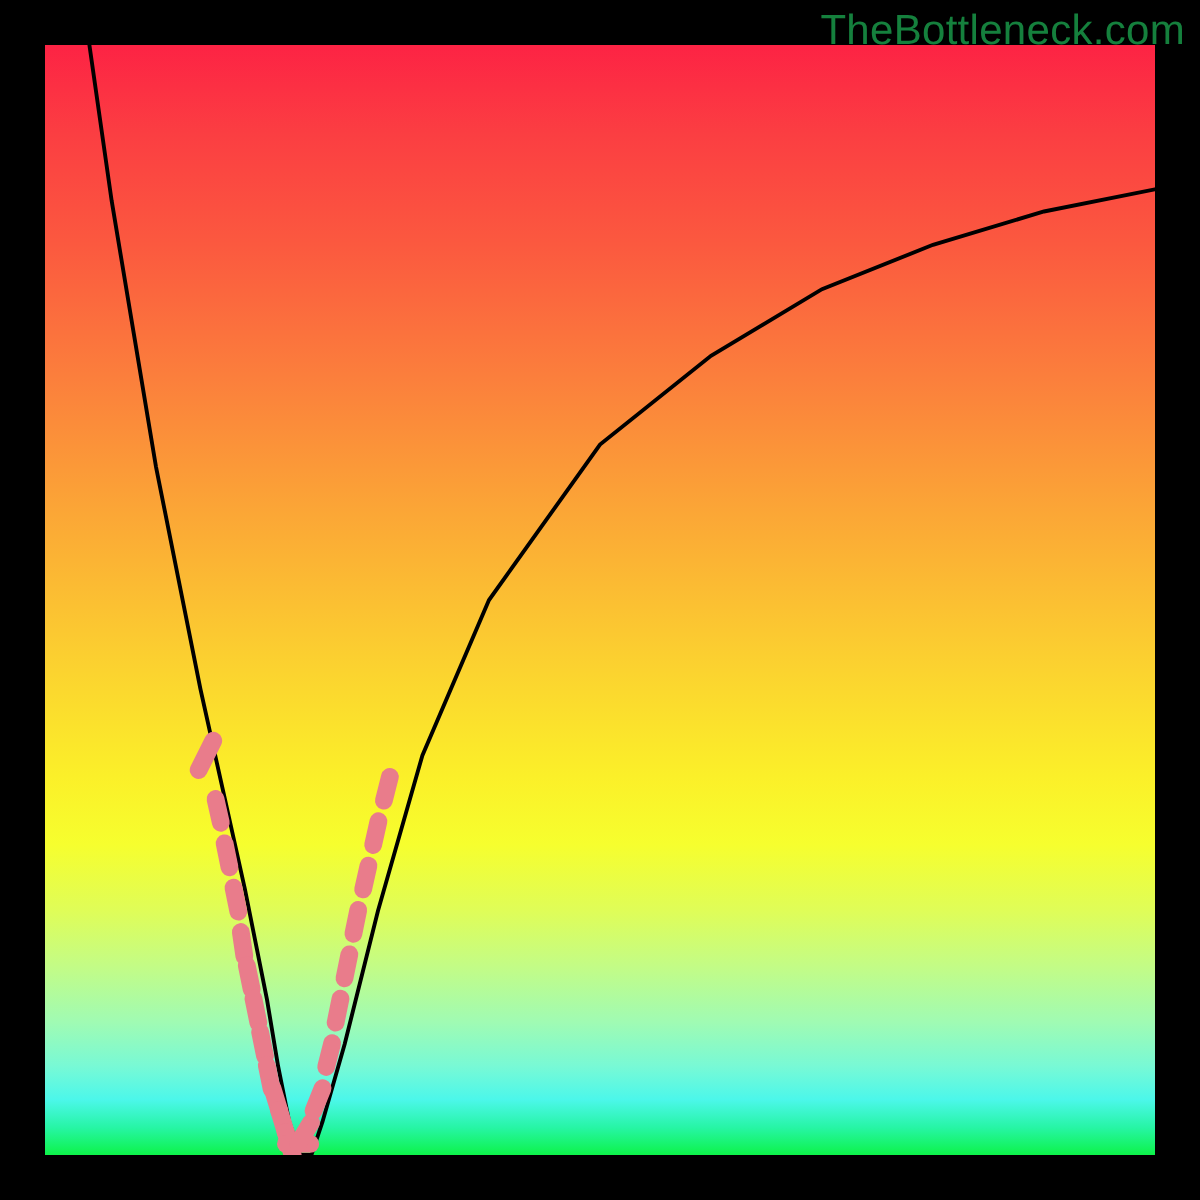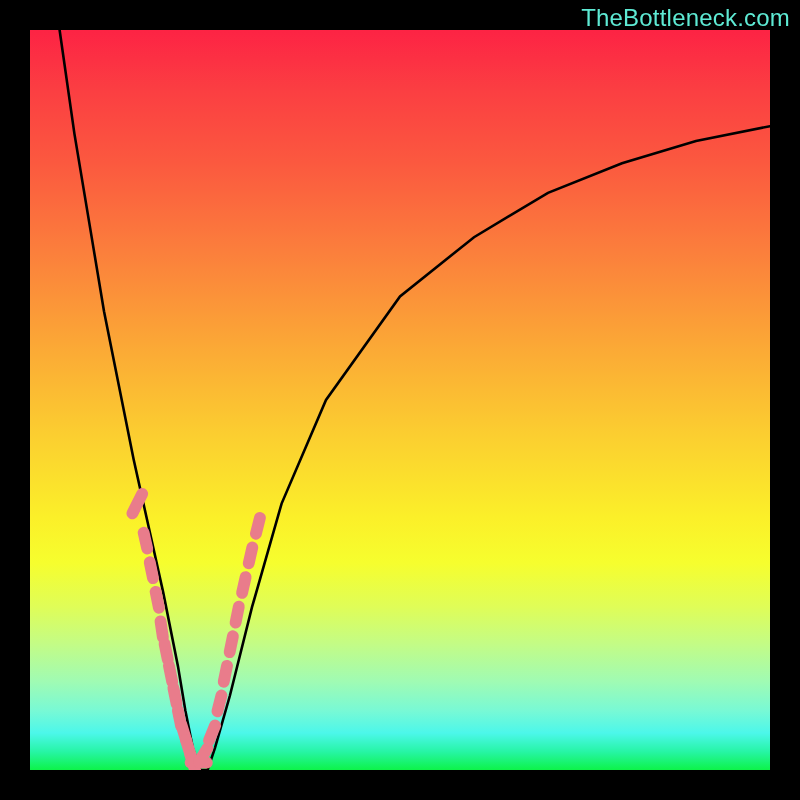--- a/index.html
+++ b/index.html
@@ -48,22 +48,22 @@
     left: 0;
     top: 0;
     width: 740px;
     height: 740px;
     pointer-events: none;
   }
   .watermark {
     position: absolute;
     top: 4px;
     right: 10px;
-    color: #5eead4;
-    font-size: 24px;
+    color: #15803d;
+    font-size: 28px;
     letter-spacing: 0.2px;
     font-weight: 400;
   }
 </style>
 </head>
 <body>
 
 <div class="stage">
 
   <div class="watermark">TheBottleneck.com</div>

